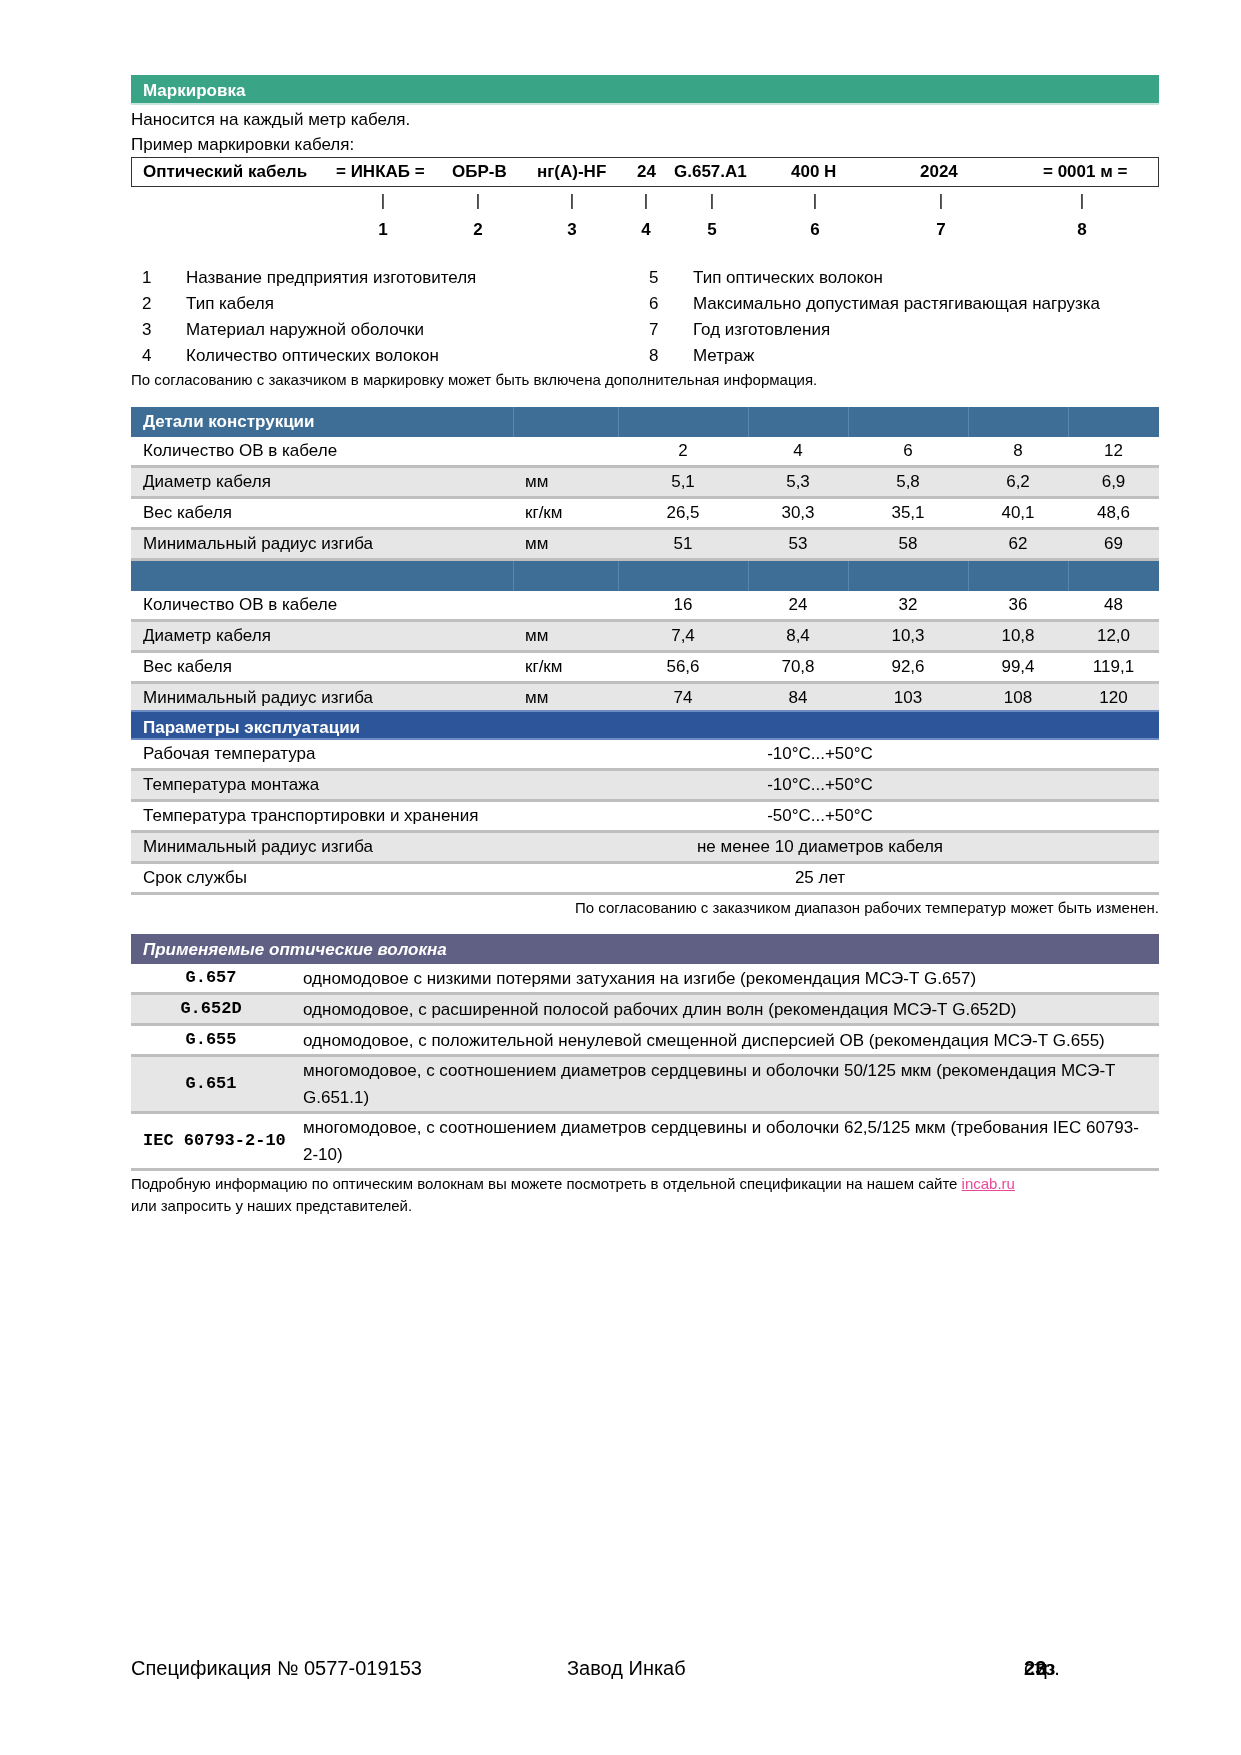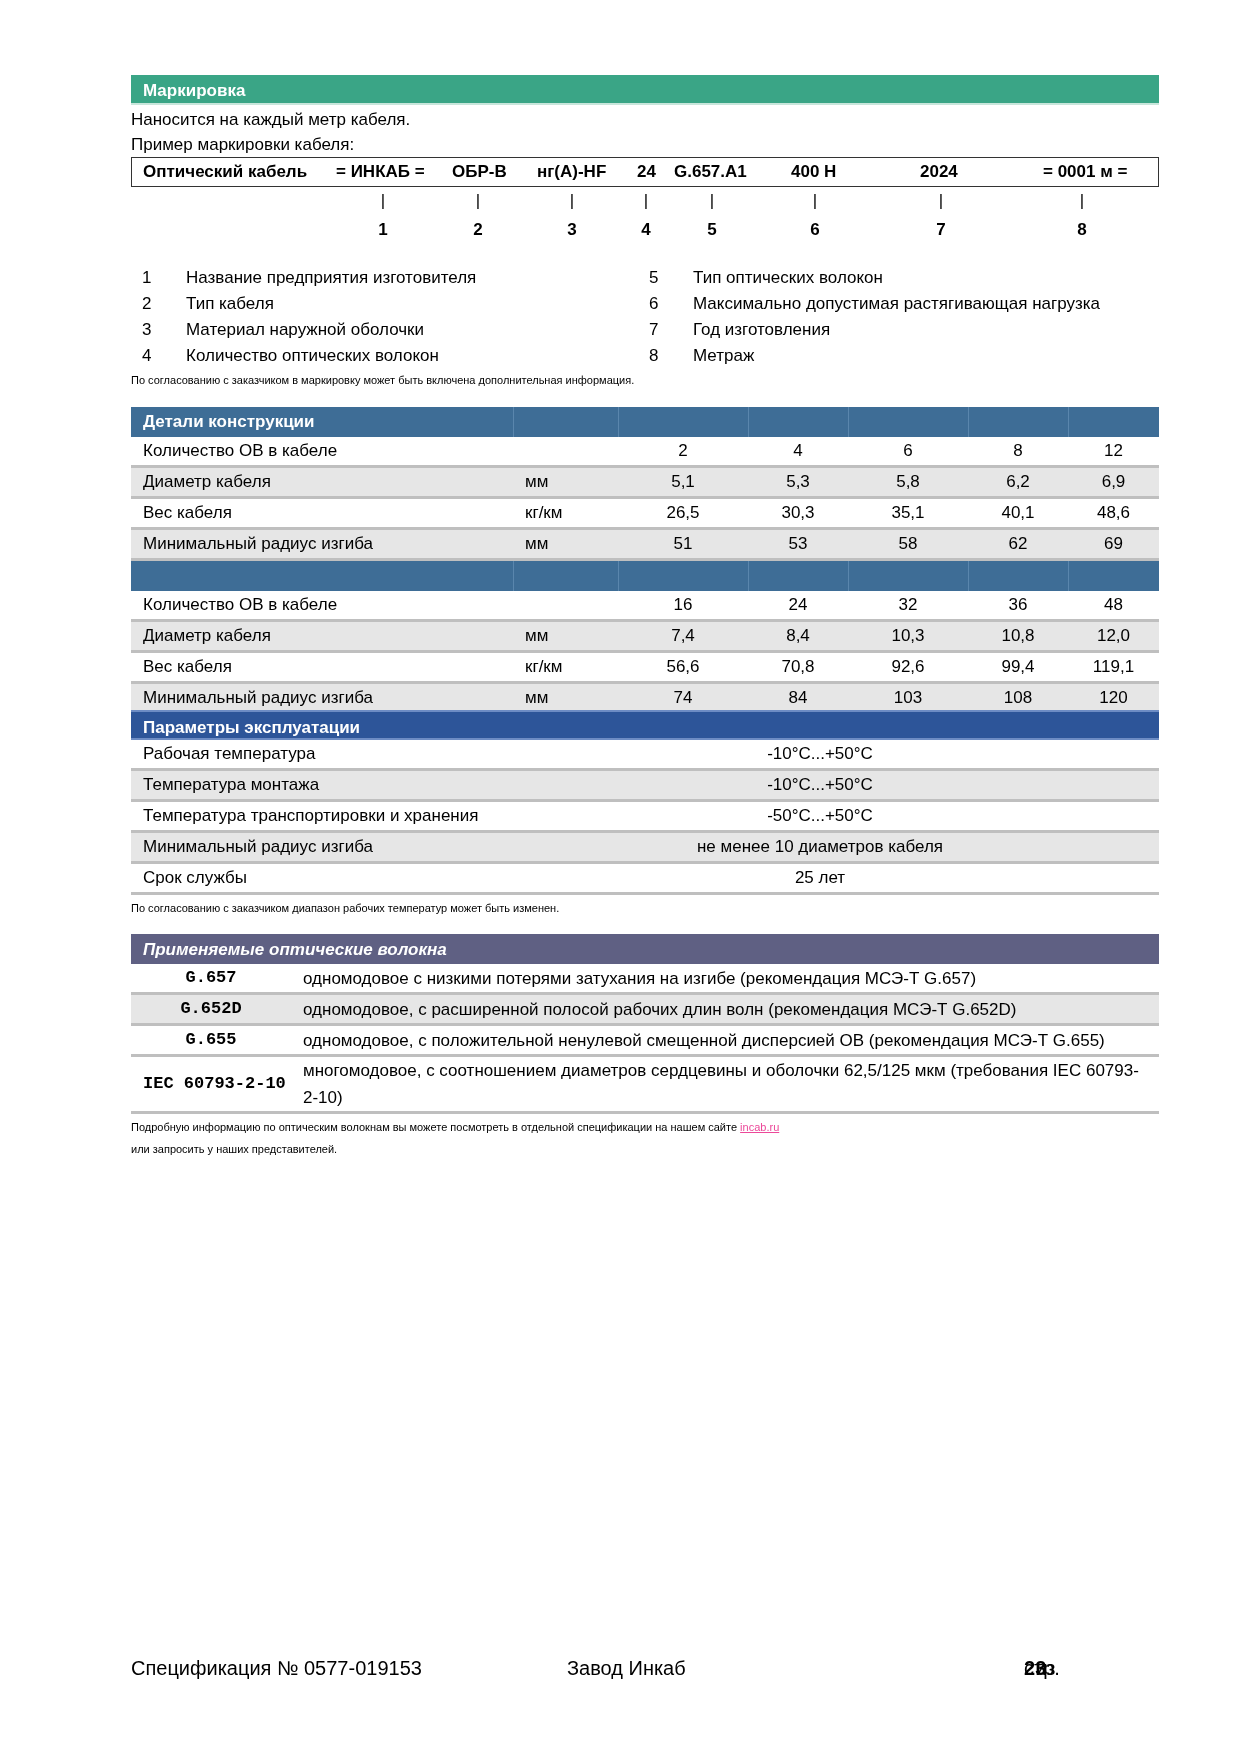--- a/index.html
+++ b/index.html
@@ -15,21 +15,21 @@
   .mark-box { position: relative; height: 30px; border: 1px solid #333; box-sizing: border-box; font-weight: bold; }
   .mark-box span { position: absolute; top: 0; line-height: 28px; }
   .pipes { position: relative; height: 28px; }
   .pipes span { position: absolute; top: 0; line-height: 28px; transform: translateX(-50%); }
   .nums { position: relative; height: 30px; font-weight: bold; }
   .nums span { position: absolute; top: 0; line-height: 30px; transform: translateX(-50%); }
   .legend { position: relative; height: 104px; margin-top: 20px; }
   .legend .item { position: absolute; height: 26px; line-height: 26px; }
   .legend .n { position: absolute; left: 0; width: 20px; }
   .legend .t { position: absolute; left: 44px; white-space: nowrap; }
-  .note { font-size: 11px; line-height: 22px; }
+  .note { font-size: 15px; line-height: 22px; }
   
   table { border-collapse: collapse; width: 1028px; table-layout: fixed; }
   td { padding: 0 12px; height: 28px; line-height: 26px; white-space: nowrap; }
   tr.alt td { background: #e6e6e6; }
   tr.row td { border-bottom: 3px solid #bfbfbf; }
   .c { text-align: center; }
   .hdr td { color: #fff; font-weight: bold; height: 30px; border-left: 1px solid #5a86ad; }
   .hdr td:first-child { border-left: none; }
   .hdr.steel td { background: #3e6d96; }
   .fib td { vertical-align: middle; }
@@ -245,21 +245,21 @@
       <tr class="row alt">
         <td>Минимальный радиус изгиба</td>
         <td class="c" style="padding-left:0;padding-right:150px">не менее 10 диаметров кабеля</td>
       </tr>
       <tr class="row">
         <td>Срок службы</td>
         <td class="c" style="padding-left:0;padding-right:150px">25 лет</td>
       </tr>
     </tbody>
       </table>
-    <div class="note" style="margin-top:2px;">По согласованию с заказчиком диапазон рабочих температур может быть изменен.</div>
+    <div class="note" style="margin-top:2px;text-align:right;">По согласованию с заказчиком диапазон рабочих температур может быть изменен.</div>
   </div>
 
   <div style="position:absolute; top:934px; width:1028px;">
     <div class="sec-head slate">Применяемые оптические волокна</div>
     <table class="fib">
       <colgroup>
           <col style="width:160px">
           <col style="width:868px">
         </colgroup>
       <tbody>
@@ -268,20 +268,24 @@
         <td class="desc">одномодовое с низкими потерями затухания на изгибе (рекомендация МСЭ-Т G.657)</td>
       </tr>
       <tr class="row alt">
         <td class="code">G.652D</td>
         <td class="desc">одномодовое, с расширенной полосой рабочих длин волн (рекомендация МСЭ-Т G.652D)</td>
       </tr>
       <tr class="row">
         <td class="code">G.655</td>
         <td class="desc">одномодовое, с положительной ненулевой смещенной дисперсией ОВ (рекомендация МСЭ-Т G.655)</td>
       </tr>
+      <tr class="row alt">
+        <td class="code">G.651</td>
+        <td class="desc">многомодовое, с соотношением диаметров сердцевины и оболочки 50/125 мкм (рекомендация МСЭ-Т G.651.1)</td>
+      </tr>
       <tr class="row">
         <td class="code">IEC 60793-2-10</td>
         <td class="desc">многомодовое, с соотношением диаметров сердцевины и оболочки 62,5/125 мкм (требования IEC 60793-2-10)</td>
       </tr>
     </tbody>
       </table>
     <div class="note" style="margin-top:2px;">
       <span>Подробную информацию по оптическим волокнам вы можете посмотреть в отдельной спецификации на нашем сайте </span><a class="link" href="#">incab.ru</a><br>
       <span>или запросить у наших представителей.</span>
     </div>

